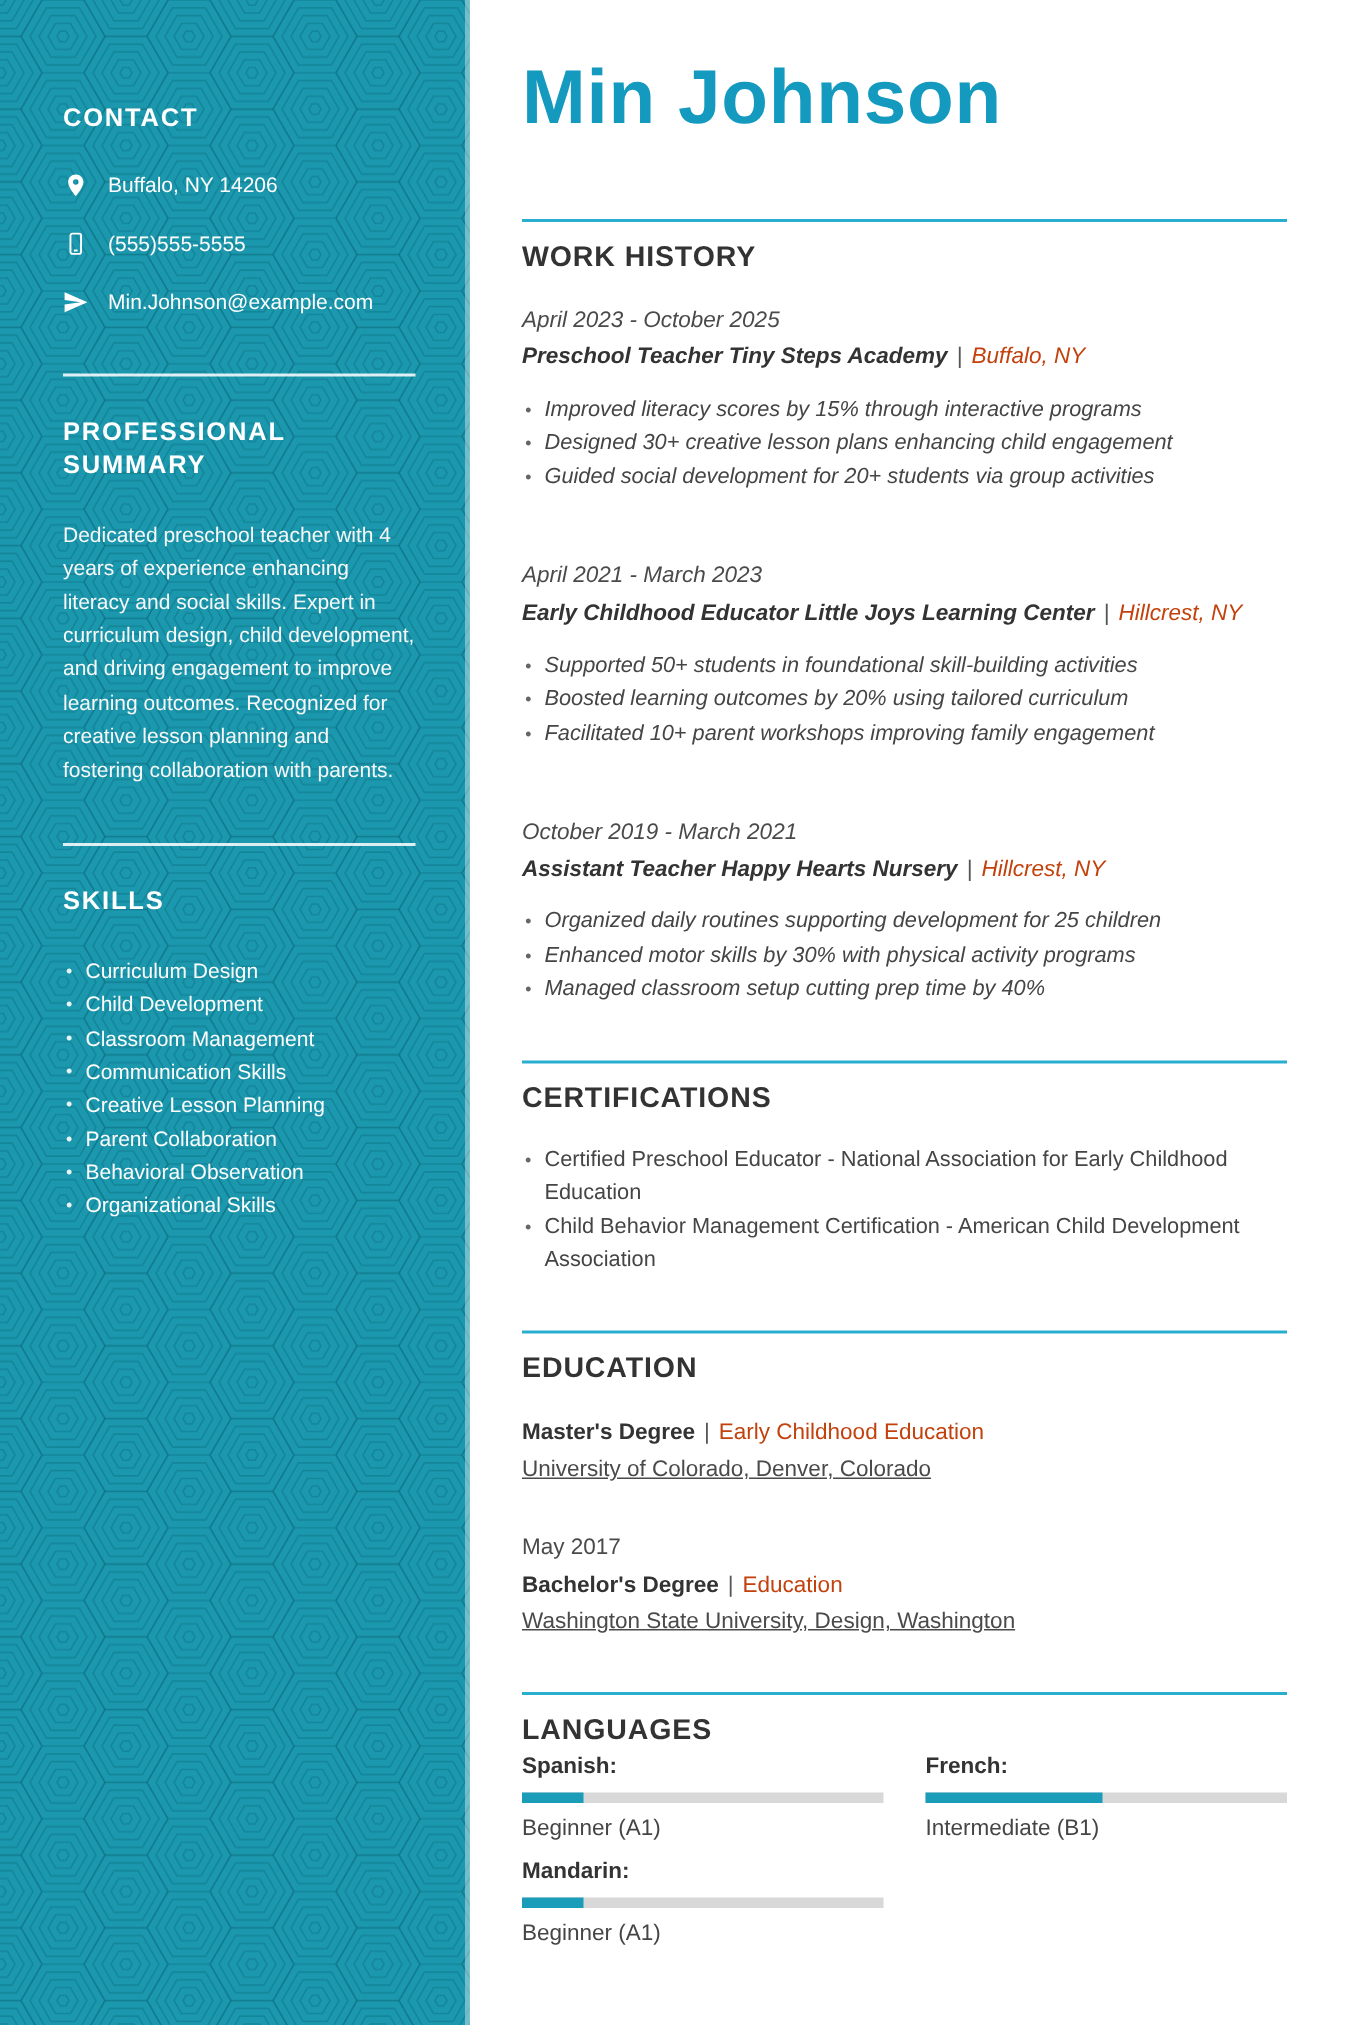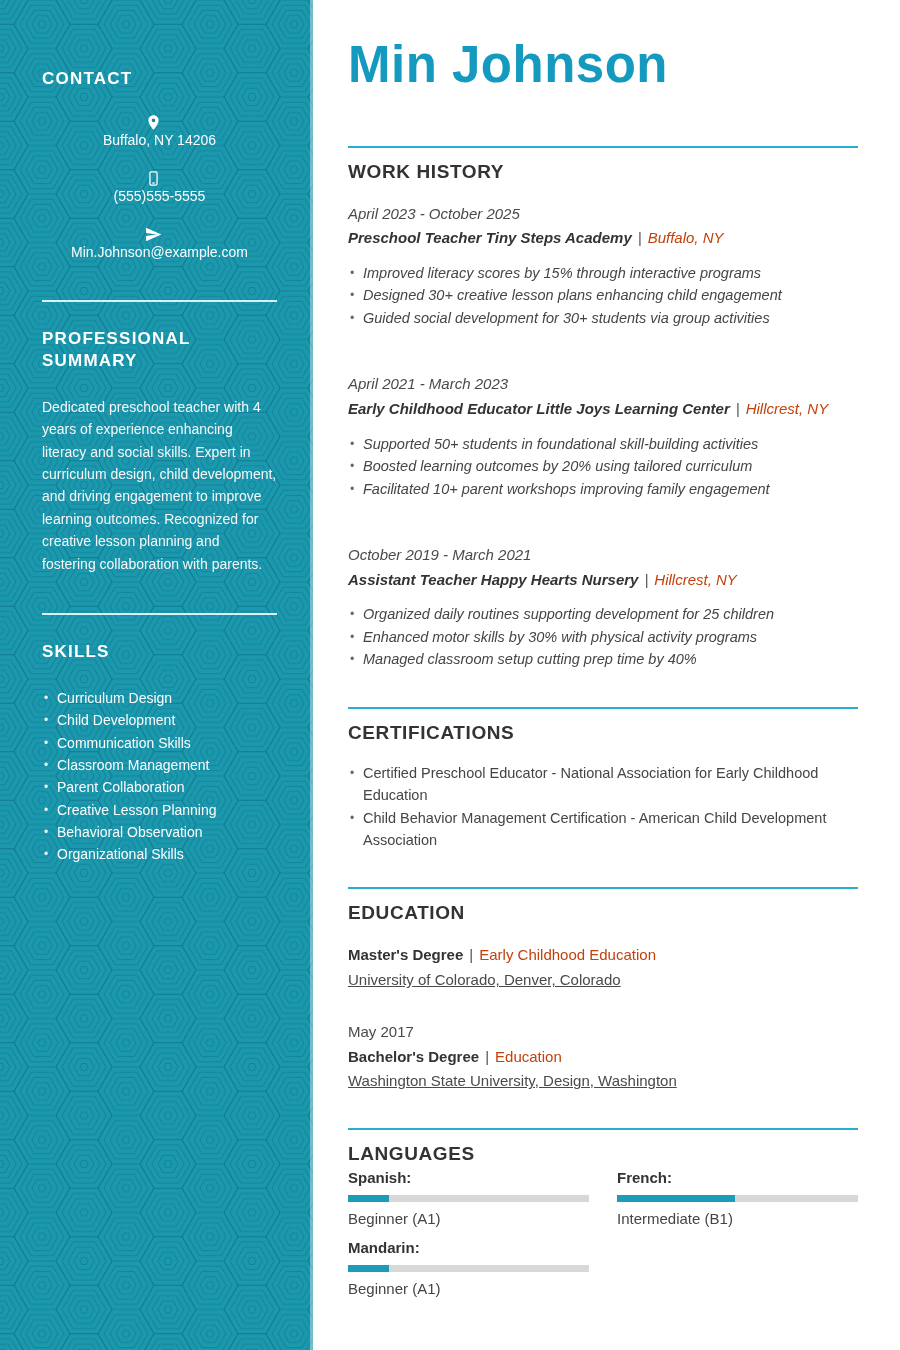--- a/index.html
+++ b/index.html
@@ -23,21 +23,21 @@
   .sidebar .pattern { position:absolute; inset:0; display:block; }
   .sidebar::after {
     content:""; position:absolute; top:0; right:0; width:3px; height:100%;
     background:rgba(255,255,255,0.38);
   }
   .sb-content { position:relative; z-index:2; padding:68px 36px 40px 42px; }
   .sb-title {
     font-size:17px; font-weight:700; letter-spacing:1.2px;
     color:#ffffff; margin-bottom:24px; line-height:1.3;
   }
-  .contact-item { display:flex; align-items:center; margin-bottom:21px;flex-direction:column; }
+  .contact-item { display:flex; align-items:center; margin-bottom:21px; }
   .contact-item .cicon { width:17px; height:17px; flex:0 0 17px; margin-right:13px; display:inline-flex; }
   .contact-item .ctext { font-size:14px; line-height:1.3; color:#fdfdfd; }
   .sb-divider { height:2px; background:rgba(255,255,255,0.85); margin:38px 0 26px 0; }
   .summary-text { font-size:14px; line-height:1.6; color:#f8f8f8; margin-top:2px; }
   .skills-list { list-style:none; margin-top:4px; }
   .skills-list li {
     font-size:14px; line-height:22.3px; color:#fdfdfd;
     padding-left:15px; position:relative;
   }
   .skills-list li::before {
@@ -147,24 +147,24 @@
 
     <h2 class="sb-title">PROFESSIONAL SUMMARY</h2>
     <p class="summary-text">Dedicated preschool teacher with 4 years of experience enhancing literacy and social skills. Expert in curriculum design, child development, and driving engagement to improve learning outcomes. Recognized for creative lesson planning and fostering collaboration with parents.</p>
 
     <div class="sb-divider"></div>
 
     <h2 class="sb-title">SKILLS</h2>
     <ul class="skills-list">
       <li>Curriculum Design</li>
       <li>Child Development</li>
+      <li>Classroom Management</li>
       <li>Communication Skills</li>
-      <li>Classroom Management</li>
+      <li>Creative Lesson Planning</li>
       <li>Parent Collaboration</li>
-      <li>Creative Lesson Planning</li>
       <li>Behavioral Observation</li>
       <li>Organizational Skills</li>
     </ul>
   </div>
 </aside>
 
 <main class="main">
   <h1 class="person-name">Min Johnson</h1>
 
   <section>
@@ -172,21 +172,21 @@
     <h2 class="sec-title">WORK HISTORY</h2>
 
     <div class="job">
       <div class="dates">April 2023 - October 2025</div>
       <div class="role-line">
         <span class="bold-part">Preschool Teacher Tiny Steps Academy</span><span class="sep">|</span><span class="light-part">Buffalo, NY</span>
       </div>
       <ul class="bullets">
         <li>Improved literacy scores by 15% through interactive programs</li>
         <li>Designed 30+ creative lesson plans enhancing child engagement</li>
-        <li>Guided social development for 30+ students via group activities</li>
+        <li>Guided social development for 20+ students via group activities</li>
       </ul>
     </div>
 
     <div class="job">
       <div class="dates">April 2021 - March 2023</div>
       <div class="role-line">
         <span class="bold-part">Early Childhood Educator Little Joys Learning Center</span><span class="sep">|</span><span class="light-part">Hillcrest, NY</span>
       </div>
       <ul class="bullets">
         <li>Supported 50+ students in foundational skill-building activities</li>

